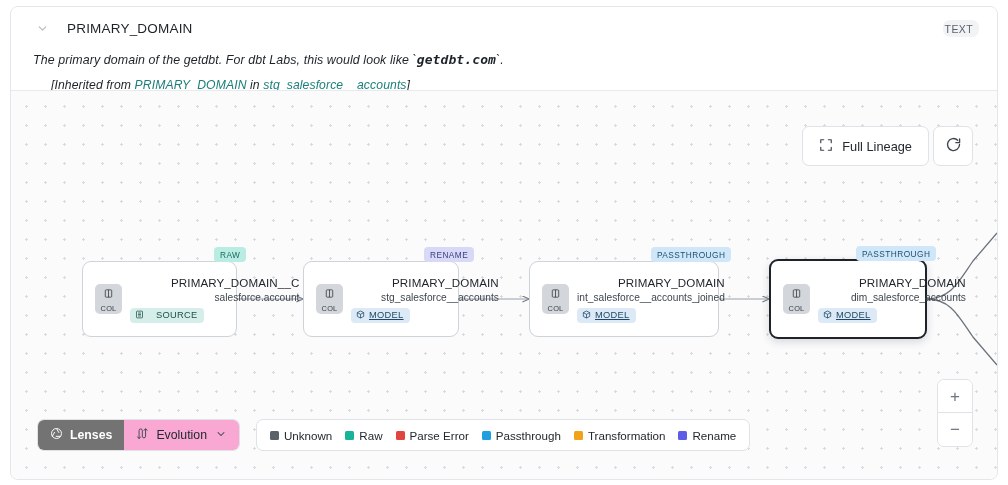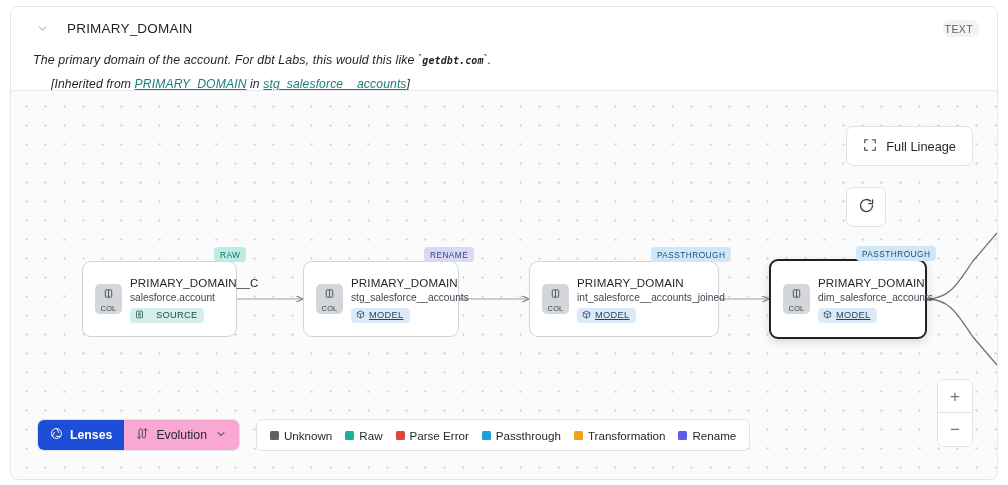--- a/index.html
+++ b/index.html
@@ -69,21 +69,21 @@
     font-size: 12.4px;
     font-style: italic;
     color: #1d2329;
     line-height: 1.3;
     letter-spacing: .1px;
   }
   .desc .code {
     font-family: "DejaVu Sans Mono", monospace;
     font-style: italic;
     font-weight: bold;
-    font-size: 10px;
+    font-size: 13px;
   }
   .inherit {
     margin-top: 9px;
     margin-left: 22px;
     font-size: 12.2px;
     font-style: italic;
     color: #1d2329;
     letter-spacing: .1px;
   }
   .inherit a {
@@ -103,22 +103,21 @@
     background-position: 6px 6px;
     border-top: 1px solid #e8eaed;
     overflow: hidden;
   }
 
   
   .ctl-group {
     position: absolute;
     right: 24px; top: 35px;
     display: flex;
-    gap: 21px;
-    flex-direction: column;
+    gap: 4px;
   }
   .btn-lineage {
     display: flex; align-items: center; gap: 9px;
     height: 40px;
     padding: 0 16px;
     background: #fff;
     border: 1px solid #dfe2e6;
     border-radius: 7px;
     font-size: 12.8px;
     color: #23292f;
@@ -192,25 +191,27 @@
     padding-right: 6px;
     display: flex;
     flex-direction: column;
     gap: 3px;
   }
   .node-name {
     font-size: 11.6px;
     color: #1d2329;
     letter-spacing: .1px;
     white-space: nowrap;
+    margin-left: 41px;
   }
   .node-sub {
     font-size: 10.2px;
     color: #3f464e;
     white-space: nowrap;
+    text-align: right;
   }
   .type-badge {
     align-self: flex-start;
     display: inline-flex;
     align-items: center;
     gap: 4px;
     padding: 2px 6px 2px 5px;
     border-radius: 4px;
     font-size: 9.3px;
     letter-spacing: .3px;
@@ -244,21 +245,21 @@
     display: flex;
     border-radius: 7px;
     overflow: hidden;
     border: 1px solid #dfe2e6;
     background: #fff;
     height: 32px;
   }
   .lens-btn {
     display: flex; align-items: center; gap: 7px;
     padding: 0 12px;
-    background: #1d4ed8;
+    background: #737373;
     color: #fff;
     font-size: 12.3px;
     font-weight: bold;
     cursor: pointer;
     border: none;
   }
   .evo-btn {
     display: flex; align-items: center; gap: 8px;
     padding: 0 12px 0 11px;
     background: #f9a8d4;
@@ -301,21 +302,21 @@
       <span class="chevron">
         <svg width="13" height="13" viewBox="0 0 24 24" fill="none" stroke="currentColor" stroke-width="2.4" stroke-linecap="round" stroke-linejoin="round">
               <polyline points="6 9 12 15 18 9"></polyline>
             </svg>
       </span>
       <span class="col-title">PRIMARY_DOMAIN</span>
     </div>
     <span class="text-badge">TEXT</span>
 
     <div class="desc">
-      <span>The primary domain of the account. For dbt Labs, this would this like `</span><span class="code">getdbt.com</span><span>`.</span>
+      <span>The primary domain of the getdbt. For dbt Labs, this would look like `</span><span class="code">getdbt.com</span><span>`.</span>
     </div>
 
     <div class="inherit">
       <span>[Inherited from </span><a href="#">PRIMARY_DOMAIN</a><span> in </span><a href="#">stg_salesforce__accounts</a><span>]</span>
     </div>
   </div>
 
   <div class="canvas">
 
     <svg class="edges">

